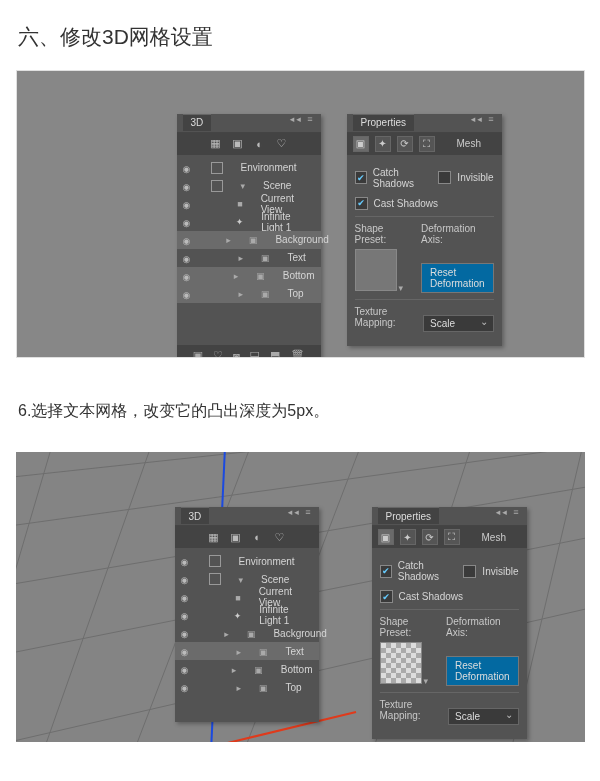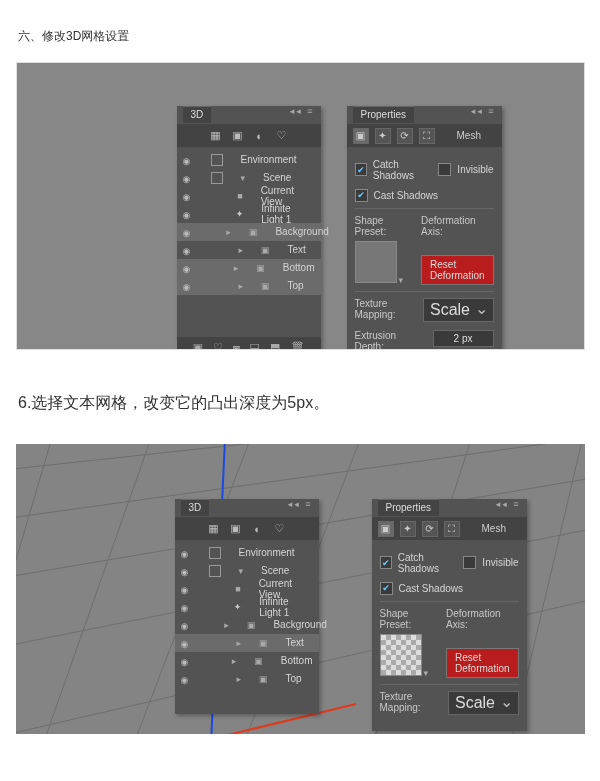--- a/index.html
+++ b/index.html
@@ -1,17 +1,17 @@
 <!DOCTYPE html>
 <html><head>
 <meta charset="utf-8">
 <style>
 body{margin:0;font-family:"Microsoft YaHei",Arial,sans-serif;font-size:16px;color:#333;background:#fff;width:600px}
 .article{padding:10px 18px}
-.heading{font-size:12px;line-height:1.8;margin:16px 0 4px 0}
+.heading{font-size:21px;line-height:1.8;margin:8px 0 4px 0}
 .subheading{font-size:16px;line-height:1.9;margin:4px 0 16px 0;text-indent:18px}
 .cont{text-indent:0}
 .screenshot{width:569px;margin:0 auto 24px auto;position:relative;box-sizing:border-box}
 .sshot1{height:288px;background:#878787;overflow:hidden;border:1px solid #e0e0e0}
 .sshot2{height:290px;background:#848484;overflow:hidden;position:relative}
 .panel{position:absolute;background:#535353;box-shadow:2px 2px 4px rgba(0,0,0,.3);font-family:Arial,sans-serif}
 .panel-head{background:#535353;height:18px;color:#c8c8c8;font-size:10px;padding:0 6px;border-bottom:1px solid #444;display:flex;align-items:flex-start;justify-content:space-between}
 .tab-dark{display:inline-flex;align-items:center;height:16px;background:#434343;padding:0 8px;color:#ddd;border-top:1px solid #666}
 .win-icons{color:#aaa;font-size:9px;letter-spacing:2px}
 .toolbar{height:22px;background:#434343;display:flex;align-items:center;justify-content:center;gap:10px;color:#bbb;font-size:11px}
@@ -36,23 +36,23 @@
 .prop-tabs .meshlbl{margin-left:16px}
 .checkrow{display:flex;align-items:center;gap:6px;margin:4px 0}
 .checkbox{width:11px;height:11px;border:1px solid #888;background:#3a3a3a;display:inline-flex;align-items:center;justify-content:center;font-size:9px;color:#6cf}
 .checkbox.checked::before{content:"✔"}
 .section{border-top:1px solid #666;margin-top:6px;padding-top:6px}
 .row-pair{display:flex;gap:12px;align-items:flex-start}
 .col{flex:1}
 .lbl{color:#c8c8c8;margin-bottom:4px}
 .preset-swatch{width:40px;height:40px;background:#777;border:1px solid #888;display:inline-block}
 .preset-swatch.checker{background-image:linear-gradient(45deg,#aaa 25%,transparent 25%),linear-gradient(-45deg,#aaa 25%,transparent 25%),linear-gradient(45deg,transparent 75%,#aaa 75%),linear-gradient(-45deg,transparent 75%,#aaa 75%);background-size:10px 10px;background-position:0 0,0 5px,5px -5px,-5px 0;background-color:#ddd}
-.btn{background:#b91c1c;border:1px solid #777;color:#ddd;font-size:10px;padding:3px 8px;display:inline-block;cursor:pointer}
-.field-row{display:flex;align-items:flex-start;gap:16px;margin:6px 0}
-.select{background:#3a3a3a;border:1px solid #666;color:#ddd;font-size:16px;padding:2px 16px 2px 6px;position:relative;width:68px}
+.btn{background:#0369a1;border:1px solid #777;color:#ddd;font-size:10px;padding:3px 8px;display:inline-block;cursor:pointer}
+.field-row{display:flex;align-items:flex-end;gap:16px;margin:6px 0}
+.select{background:#3a3a3a;border:1px solid #666;color:#ddd;font-size:10px;padding:2px 16px 2px 6px;position:relative;width:68px}
 .select::after{content:"⌄";position:absolute;right:4px;top:0;color:#bbb}
 .input{background:#3a3a3a;border:1px solid #666;color:#ddd;font-size:10px;padding:2px 6px;width:56px;text-align:center}
 .grid-bg{position:absolute;inset:0;overflow:hidden}
 .blue-line{stroke:#1b4ae0;stroke-width:2}
 .red-line{stroke:#e03a1b;stroke-width:2}
 </style>
 </head>
 <body>
 
 <div class="article">
@@ -170,24 +170,20 @@
         </div>
         <div class="col">
           <div class="lbl">Deformation Axis:</div>
           <div style="height:14px"></div>
           <div class="btn">Reset Deformation</div>
         </div>
       </div>
       <div class="section field-row">
         <span class="lbl">Texture Mapping:</span>
         <span class="select">Scale</span>
-      </div>
-      <div class="field-row">
-        <span class="lbl">Extrusion Depth:</span>
-        <span class="input">2 px</span>
       </div>
 
     </div>
   </div>
 </div>
 
 <div class="article">
   <div class="subheading cont">6.选择文本网格，改变它的凸出深度为5px。</div>
 </div>
 

